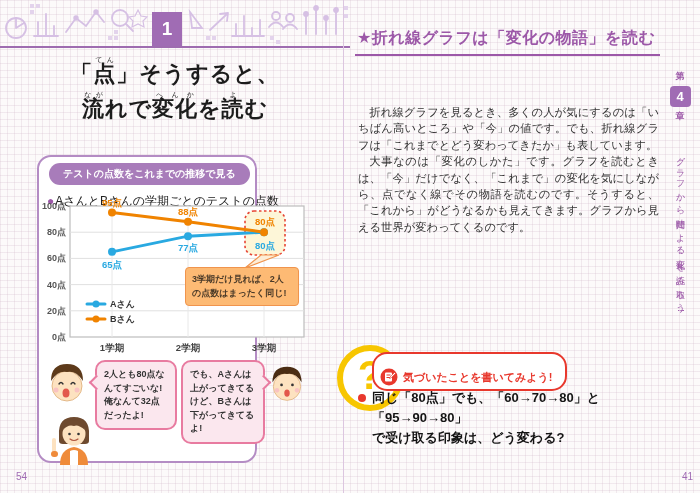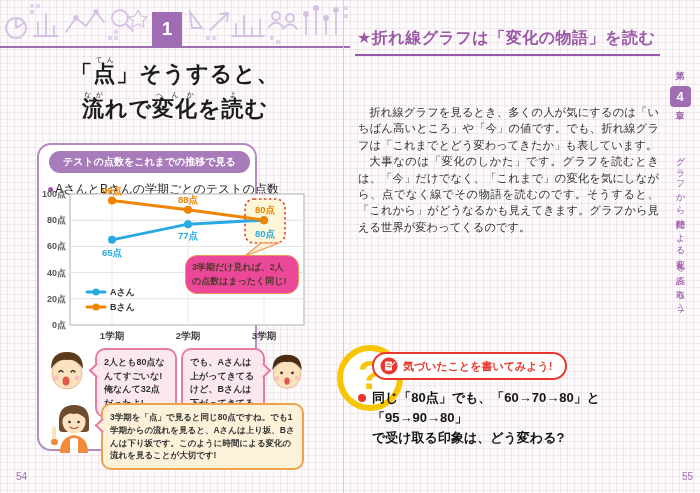--- a/index.html
+++ b/index.html
@@ -14,30 +14,30 @@
 
   
   .doodle-band{position:absolute;left:0;top:0;width:350px;height:46px;border-bottom:2px solid #9e6cb0;}
   .lesson-badge{position:absolute;left:152px;top:12px;width:30px;height:34px;background:#a06cb4;
     color:#fff;font-size:19px;font-weight:bold;display:flex;align-items:center;justify-content:center;z-index:3;}
   .main-title{position:absolute;left:0;top:56px;width:350px;text-align:center;color:#1c1c1c;
     font-weight:bold;font-size:22px;line-height:1.55;letter-spacing:1px;}
   .main-title ruby{ruby-position:over;}
   .main-title rt{font-size:7px;font-weight:normal;letter-spacing:0;}
 
-  .panel{position:absolute;left:37px;top:143px;width:220px;height:308px;background:#fff;
+  .panel{position:absolute;left:37px;top:155px;width:220px;height:308px;background:#fff;
     border:2px solid #b48cc4;border-radius:14px;box-sizing:border-box;padding-left:36px;}
   .pill{position:absolute;left:10px;top:6px;background:#a87cba;color:#fff;font-size:10px;font-weight:bold;
     padding:4px 14px;border-radius:13px;white-space:nowrap;}
   .chart-subtitle{position:absolute;left:8px;top:36px;font-size:12px;font-weight:normal;color:#222;white-space:nowrap;}
   .chart-subtitle .bullet{color:#9c58a8;margin-right:1px;}
   #chart-svg{position:absolute;left:0;top:40px;}
 
-  .callout{position:absolute;left:146px;top:110px;width:100px;background:#ec4899;border:1.5px solid #f0944d;
-    border-radius:12px;font-size:9px;font-weight:bold;color:#4a3a28;padding:5px 6px;line-height:1.5;z-index:4;}
+  .callout{position:absolute;left:146px;top:110px;width:100px;background:#fdba74;border:1.5px solid #f0944d;
+    border-radius:4px;font-size:9px;font-weight:bold;color:#4a3a28;padding:5px 6px;line-height:1.5;z-index:4;}
 
   .speech{position:absolute;background:#fbe7ee;border:2px solid #e87ba0;border-radius:10px;
     font-size:9px;font-weight:bold;color:#333;padding:6px 7px;line-height:1.5;box-sizing:border-box;}
   .speech .tail{position:absolute;width:9px;height:9px;background:#fbe7ee;}
   .speech .tail.left{left:-6px;top:15px;border-left:2px solid #e87ba0;border-bottom:2px solid #e87ba0;transform:rotate(45deg);}
   .speech .tail.right{right:-6px;top:15px;border-right:2px solid #e87ba0;border-top:2px solid #e87ba0;transform:rotate(45deg);}
   .speech-teacher{background:#fdf1da;border:2px solid #eda24e;}
   .speech-teacher .tail{background:#fdf1da;border-left:2px solid #eda24e;border-bottom:2px solid #eda24e;}
   #bubble-boy1{left:56px;top:203px;width:82px;}
   #bubble-boy2{left:142px;top:203px;width:84px;}
@@ -59,21 +59,21 @@
   .bodytext p{margin:0;text-indent:1em;}
 
   .chapter-tab{position:absolute;left:667px;top:70px;width:26px;text-align:center;color:#9c58a8;}
   .chapter-tab .dai,.chapter-tab .shou{font-size:9px;font-weight:bold;}
   .chapter-tab .numbox{width:21px;height:21px;background:#a06cb4;border-radius:4px;color:#fff;
     font-size:13px;font-weight:bold;display:flex;align-items:center;justify-content:center;margin:3px auto;}
   .chapter-tab .vtitle{writing-mode:vertical-rl;font-size:9px;letter-spacing:2px;height:205px;margin:6px auto 0;}
 
   #qmark{position:absolute;left:334px;top:342px;z-index:1;}
   .prompt-badge{position:absolute;left:372px;top:352px;display:flex;align-items:center;gap:5px;background:#fff;
-    border:2px solid #e8382d;border-radius:15px;padding:3px 12px 3px 6px;z-index:2;}
+    border:2px solid #e8382d;border-radius:15px;padding:14px 12px 3px 6px;z-index:2;}
   .prompt-badge .label{color:#e8382d;font-size:11px;font-weight:bold;white-space:nowrap;}
   .bullets{position:absolute;left:358px;top:388px;width:315px;z-index:2;}
   .bullet-item{display:flex;margin-bottom:4px;}
   .bullet-item .dot{flex:0 0 auto;width:8px;height:8px;border-radius:50%;background:#e8382d;margin:6px 6px 0 0;}
   .bullet-item .txt{font-size:13px;font-weight:bold;color:#141414;line-height:1.55;white-space:pre-line;}
 </style>
 </head>
 <body>
 
 <div class="spread">
@@ -207,24 +207,20 @@
       <circle cx="29" cy="23" r="11.5" fill="#fde2c0"></circle>
       <path d="M18,19 Q20,9 29,9 Q38,9 40,19 Q33,13 29,15 Q23,13 18,19 Z" fill="#6e4a2f"></path>
       <circle cx="24.5" cy="23" r="1.3" fill="#333"></circle>
         <circle cx="33.5" cy="23" r="1.3" fill="#333"></circle>
       <path d="M25,28 q4,3 8,0" stroke="#b0563f" stroke-width="1.2" fill="none" stroke-linecap="round"></path>
       <path d="M15,54 Q15,38 29,36 Q43,38 43,54 Z" fill="#ef8b3a"></path>
       <path d="M25,54 L25,40 Q29,38 33,40 L33,54 Z" fill="#fff"></path>
       <rect x="7" y="27" width="4" height="15" rx="2" fill="#fde2c0"></rect>
       <rect x="6" y="40" width="7" height="6" rx="3" fill="#ef8b3a"></rect>
     </svg>
-    <div class="speech speech-teacher" id="bubble-teacher">
-      <span class="tail left"></span>
-      <span>3学期を「点」で見ると同じ80点ですね。でも1学期からの流れを見ると、Aさんは上り坂、Bさんは下り坂です。このように時間による変化の流れを見ることが大切です!</span>
-    </div>
   </div>
 
   <div class="pagenum" id="pagenum-left">54</div>
 
   <div class="heading">★折れ線グラフは「変化の物語」を読む</div>
   <div class="heading-rule"></div>
 
   <div class="bodytext">
     <p>折れ線グラフを見るとき、多くの人が気にするのは「いちばん高いところ」や「今」の値です。でも、折れ線グラフは「これまでとどう変わってきたか」も表しています。</p>
     <p>大事なのは「変化のしかた」です。グラフを読むときは、「今」だけでなく、「これまで」の変化を気にしながら、点でなく線でその物語を読むのです。そうすると、「これから」がどうなるかも見えてきます。グラフから見える世界が変わってくるのです。</p>
@@ -252,16 +248,16 @@
     <span class="label">気づいたことを書いてみよう!</span>
   </div>
   <div class="bullets">
     <div class="bullet-item">
       <span class="dot"></span>
       <span class="txt">同じ「80点」でも、「60→70→80」と「95→90→80」
 で受け取る印象は、どう変わる?</span>
     </div>
   </div>
 
-  <div class="pagenum" id="pagenum-right">55</div>
+  <div class="pagenum" id="pagenum-right">41</div>
 
   <div class="gutter"></div>
 </div>
 
 </body></html>

